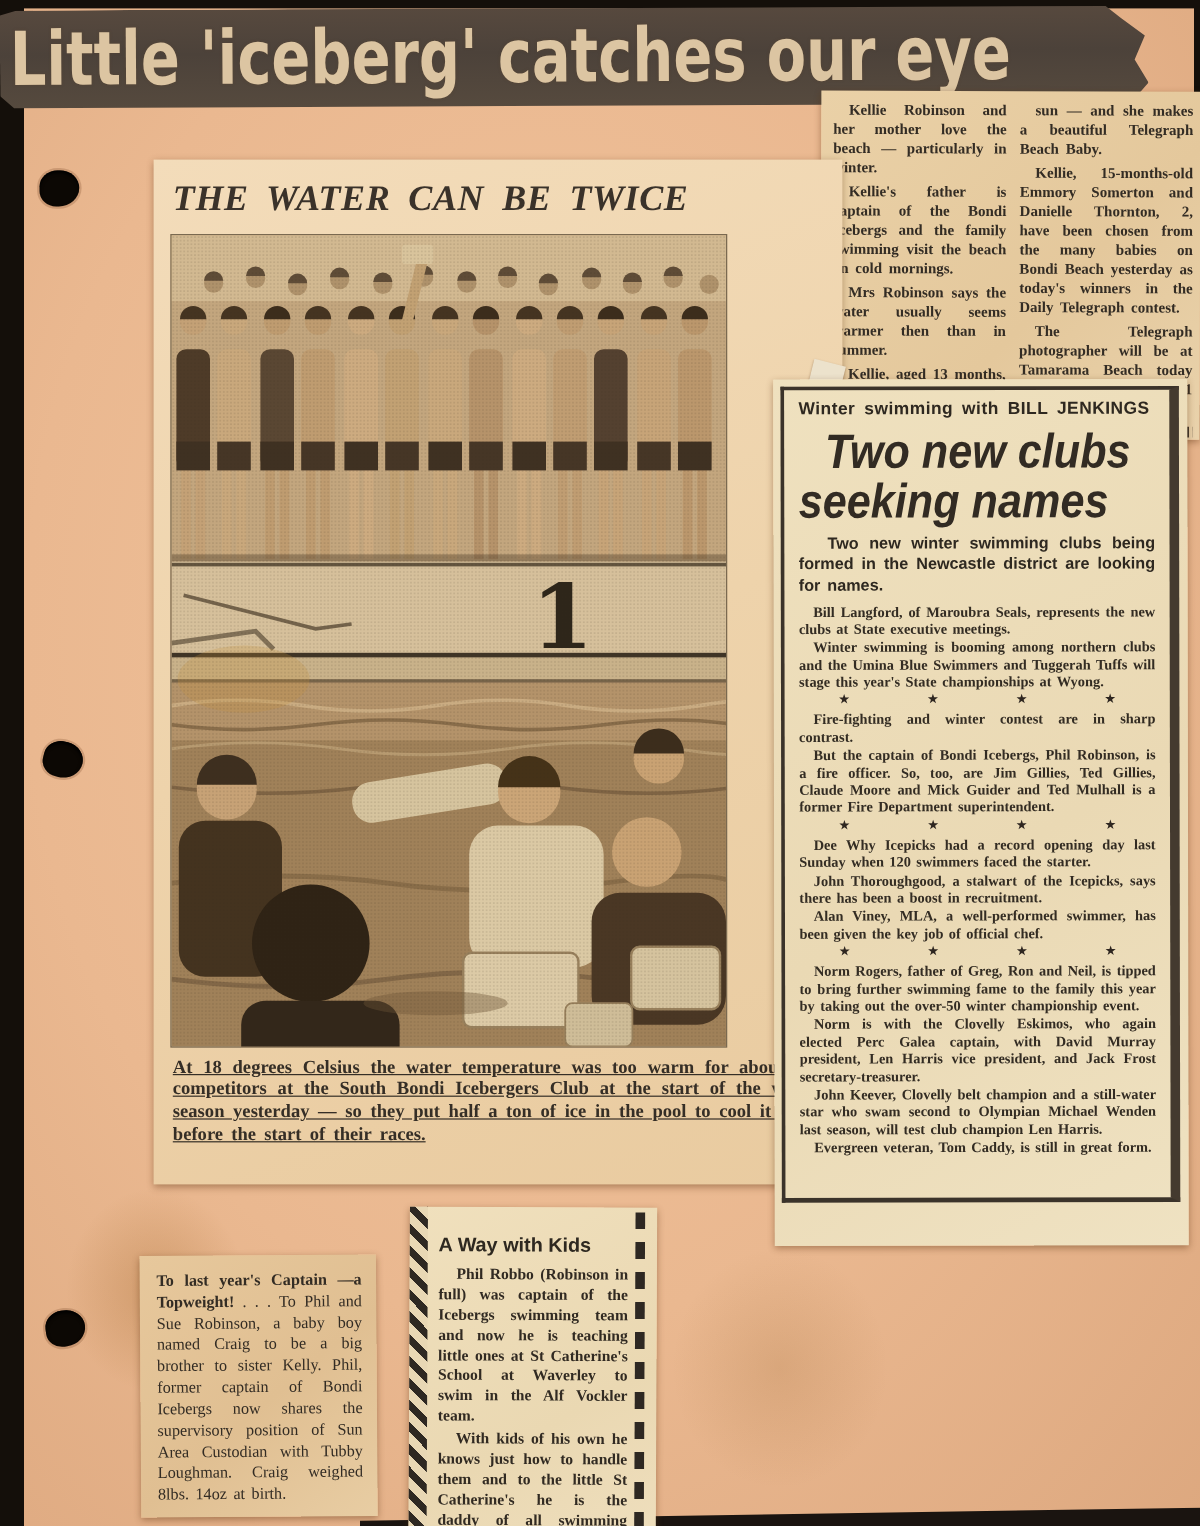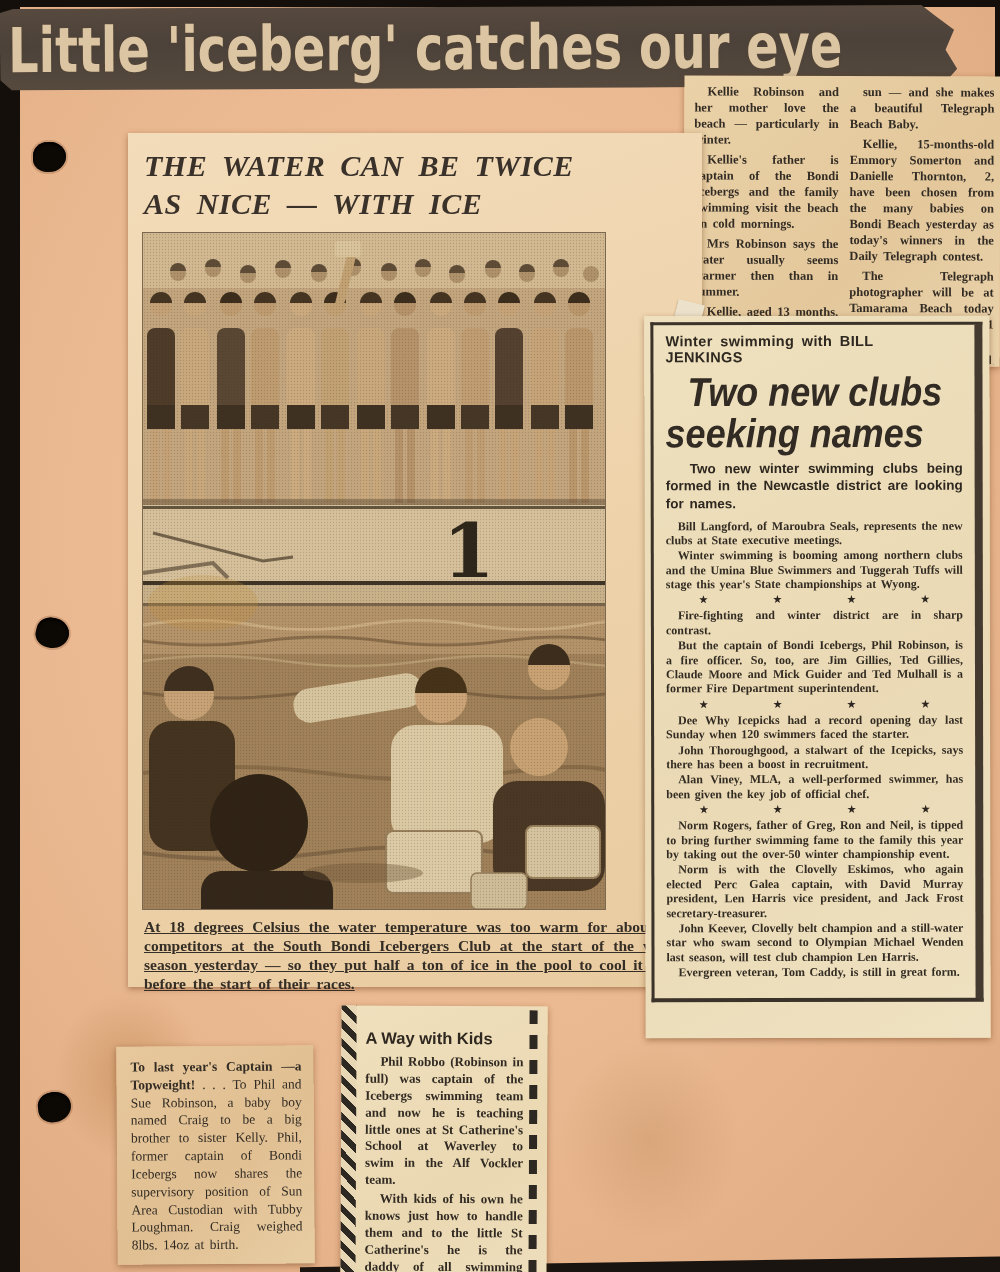--- a/index.html
+++ b/index.html
@@ -79,21 +79,21 @@
   .jenkings{
     left:645px;top:316px;width:345px;min-height:722px;
     background:linear-gradient(150deg,#efe1bf 0%,#ead9b4 55%,#efe2c2 100%);
     transform:rotate(-.1deg);box-sizing:border-box;padding:6px 7px 8px 6px;
   }
   .jenkings .frame{
     border:3px solid #3b332a;border-right:8px solid #443a2f;border-bottom:4px solid #3b332a;
     padding:8px 12px 10px 12px;min-height:680px;box-sizing:border-box;
   }
   .kicker{font-family:"Liberation Sans", sans-serif;font-weight:bold;font-size:14.5px;
-    letter-spacing:.4px;word-spacing:3px;margin:0 16px 6px 0;color:#2e2820;}
+    letter-spacing:.4px;word-spacing:3px;margin:0 0 6px 0;color:#2e2820;}
   .jhead{font-family:"Liberation Sans", sans-serif;font-weight:bold;font-style:italic;
     font-size:36px;line-height:1.04;color:#322b23;transform:scaleY(1.12);transform-origin:left top;}
   .jhead .l1{padding-left:22px;display:block;}
   .jhead .l2{display:block;}
   .jlead{font-family:"Liberation Sans", sans-serif;font-weight:bold;font-size:13.5px;
     line-height:1.3;text-align:justify;word-spacing:2px;margin:14px 0 6px 0;text-indent:24px;color:#2e2820;}
   .jenkings .body p{margin:1px 0;font-size:12px;font-weight:700;line-height:1.2;
     text-align:justify;word-spacing:1.5px;text-indent:12px;color:#332c23;}
   .stars{display:flex;justify-content:space-between;width:78%;margin:3px auto;
     font-size:11px;color:#2e2620;line-height:1;}
@@ -157,21 +157,21 @@
         <p>sun — and she makes a beautiful Telegraph Beach Baby.</p>
         <p>Kellie, 15-months-old Emmory Somerton and Danielle Thornton, 2, have been chosen from the many babies on Bondi Beach yesterday as today's winners in the Daily Telegraph contest.</p>
         <p>The Telegraph photographer will be at Tamarama Beach today between 11 am and 1 pm.</p>
       </div>
     </div>
     <div class="hatch"></div>
   </section>
 
   <section class="clip main-clip">
     <h1><span>THE WATER CAN BE TWICE</span><br>
-      <span>AS NICE — WITH ICE</span></h1>
+      </h1>
 
     <svg class="photo" width="462" height="676" viewBox="0 0 462 676">
       <defs>
         <pattern id="ht" width="3" height="3" patternUnits="userSpaceOnUse">
           <circle cx="1.5" cy="1.5" r="0.65" fill="rgba(52,38,24,0.20)"></circle>
         </pattern>
       </defs>
 
       <rect x="0" y="0" width="462" height="272" fill="#c3a67e"></rect>
       <rect x="0" y="0" width="462" height="55" fill="#d2b991"></rect>
@@ -380,21 +380,21 @@
       <p class="jlead">Two new winter swimming clubs being formed in the Newcastle district are looking for names.</p>
       <div class="body">
         <p>Bill Langford, of Maroubra Seals, represents the new clubs at State executive meetings.</p>
         <p>Winter swimming is booming among northern clubs and the Umina Blue Swimmers and Tuggerah Tuffs will stage this year's State championships at Wyong.</p>
         <div class="stars">
           <i>★</i>
           <i>★</i>
           <i>★</i>
           <i>★</i>
         </div>
-        <p>Fire-fighting and winter district are in sharp contrast.</p>
+        <p>Fire-fighting and winter contest are in sharp contrast.</p>
         <p>But the captain of Bondi Icebergs, Phil Robinson, is a fire officer. So, too, are Jim Gillies, Ted Gillies, Claude Moore and Mick Guider and Ted Mulhall is a former Fire Department superintendent.</p>
         <div class="stars">
           <i>★</i>
           <i>★</i>
           <i>★</i>
           <i>★</i>
         </div>
         <p>Dee Why Icepicks had a record opening day last Sunday when 120 swimmers faced the starter.</p>
         <p>John Thoroughgood, a stalwart of the Icepicks, says there has been a boost in recruitment.</p>
         <p>Alan Viney, MLA, a well-performed swimmer, has been given the key job of official chef.</p>

